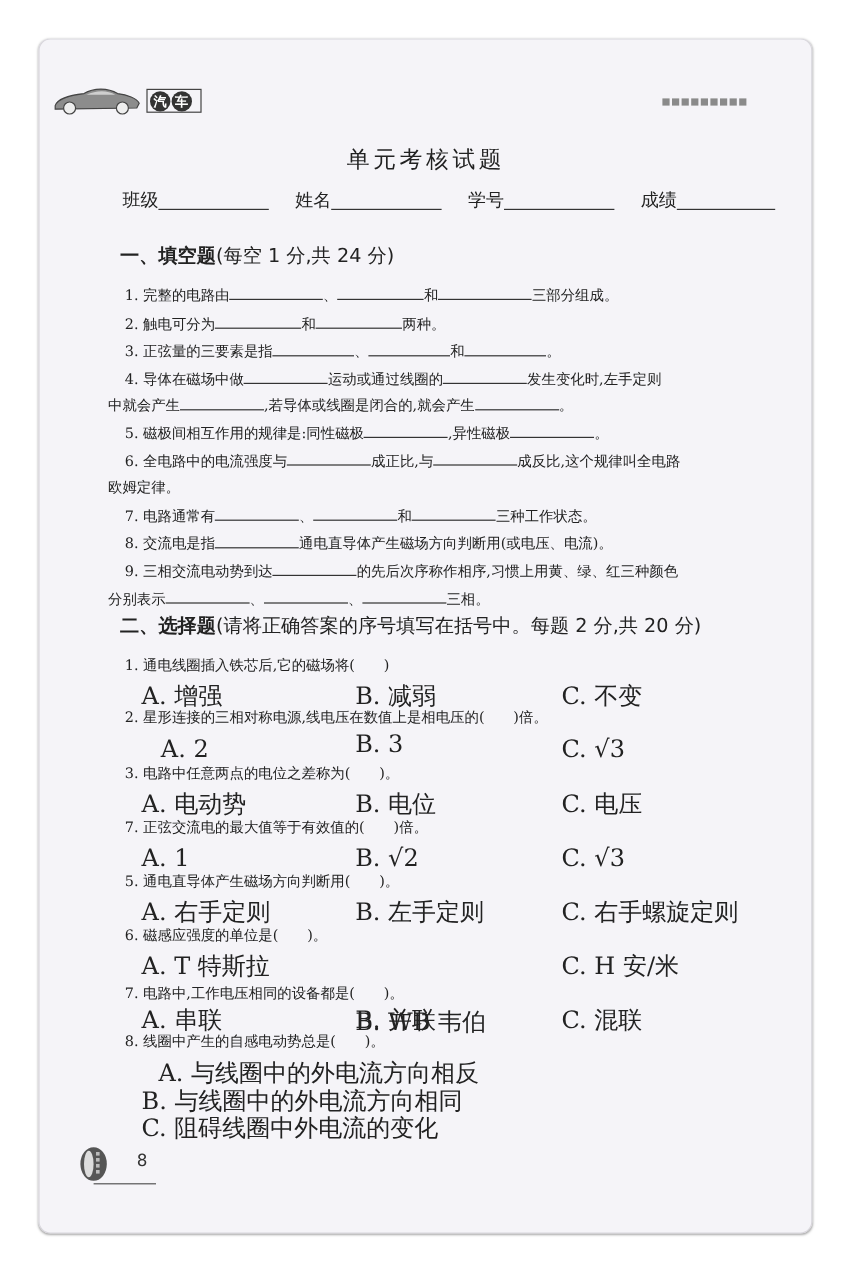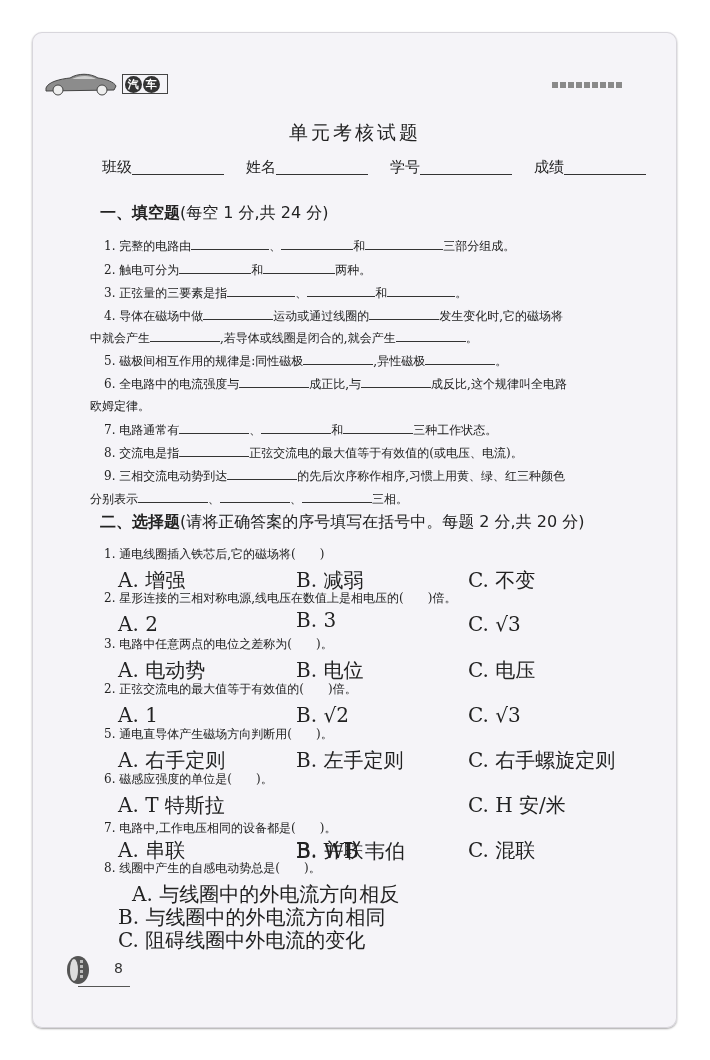--- a/index.html
+++ b/index.html
@@ -86,67 +86,67 @@
 <div class="line" style="left:104px;top:235px">
   <span>1. 完整的电路由</span><span class="u" style="width:78px"></span><span>、</span><span class="u" style="width:72px"></span><span>和</span><span class="u" style="width:78px"></span><span>三部分组成。</span>
 </div>
 <div class="line" style="left:104px;top:259px">
   <span>2. 触电可分为</span><span class="u" style="width:72px"></span><span>和</span><span class="u" style="width:72px"></span><span>两种。</span>
 </div>
 <div class="line" style="left:104px;top:282px">
   <span>3. 正弦量的三要素是指</span><span class="u" style="width:68px"></span><span>、</span><span class="u" style="width:68px"></span><span>和</span><span class="u" style="width:68px"></span><span>。</span>
 </div>
 <div class="line" style="left:104px;top:305px">
-  <span>4. 导体在磁场中做</span><span class="u" style="width:70px"></span><span>运动或通过线圈的</span><span class="u" style="width:70px"></span><span>发生变化时,它的磁场将</span>
+  <span>4. 导体在磁场中做</span><span class="u" style="width:70px"></span><span>运动或通过线圈的</span><span class="u" style="width:70px"></span><span>发生变化时,左手定则</span>
 </div>
 <div class="line" style="left:90px;top:327px">
   <span>中就会产生</span><span class="u" style="width:70px"></span><span>,若导体或线圈是闭合的,就会产生</span><span class="u" style="width:70px"></span><span>。</span>
 </div>
 <div class="line" style="left:104px;top:350px">
   <span>5. 磁极间相互作用的规律是:同性磁极</span><span class="u" style="width:70px"></span><span>,异性磁极</span><span class="u" style="width:70px"></span><span>。</span>
 </div>
 <div class="line" style="left:104px;top:373px">
   <span>6. 全电路中的电流强度与</span><span class="u" style="width:70px"></span><span>成正比,与</span><span class="u" style="width:70px"></span><span>成反比,这个规律叫全电路</span>
 </div>
 <div class="line" style="left:90px;top:396px">
   <span>欧姆定律。</span>
 </div>
 <div class="line" style="left:104px;top:419px">
   <span>7. 电路通常有</span><span class="u" style="width:70px"></span><span>、</span><span class="u" style="width:70px"></span><span>和</span><span class="u" style="width:70px"></span><span>三种工作状态。</span>
 </div>
 <div class="line" style="left:104px;top:442px">
-  <span>8. 交流电是指</span><span class="u" style="width:70px"></span><span>正弦交流电的最大值等于有效值的(或电压、电流)。</span>
+  <span>8. 交流电是指</span><span class="u" style="width:70px"></span><span>通电直导体产生磁场方向判断用(或电压、电流)。</span>
 </div>
 <div class="line" style="left:104px;top:465px">
   <span>9. 三相交流电动势到达</span><span class="u" style="width:70px"></span><span>的先后次序称作相序,习惯上用黄、绿、红三种颜色</span>
 </div>
 <div class="line" style="left:90px;top:488px">
   <span>分别表示</span><span class="u" style="width:70px"></span><span>、</span><span class="u" style="width:70px"></span><span>、</span><span class="u" style="width:70px"></span><span>三相。</span>
 </div>
 
 <div class="sec-head" style="top:512px">
   <b>二、选择题</b><span>(请将正确答案的序号填写在括号中。每题 2 分,共 20 分)</span>
 </div>
 
 <div class="line" style="left:104px;top:544px">1. 通电线圈插入铁芯后,它的磁场将(　　)</div>
 <div class="opt" style="left:118px;top:567px">A. 增强</div>
 <div class="opt" style="left:296px;top:567px">B. 减弱</div>
 <div class="opt" style="left:468px;top:567px">C. 不变</div>
 
 <div class="line" style="left:104px;top:588px">2. 星形连接的三相对称电源,线电压在数值上是相电压的(　　)倍。</div>
-<div class="opt" style="left:118px;top:612px">A. 2</div>
+<div class="opt" style="left:134px;top:612px">A. 2</div>
 <div class="opt" style="left:296px;top:608px">B. 3</div>
 <div class="opt" style="left:468px;top:612px">C. √3</div>
 
 <div class="line" style="left:104px;top:634px">3. 电路中任意两点的电位之差称为(　　)。</div>
 <div class="opt" style="left:118px;top:657px">A. 电动势</div>
 <div class="opt" style="left:296px;top:657px">B. 电位</div>
 <div class="opt" style="left:468px;top:657px">C. 电压</div>
 
-<div class="line" style="left:104px;top:679px">2. 正弦交流电的最大值等于有效值的(　　)倍。</div>
+<div class="line" style="left:104px;top:679px">7. 正弦交流电的最大值等于有效值的(　　)倍。</div>
 <div class="opt" style="left:118px;top:703px">A. 1</div>
 <div class="opt" style="left:296px;top:703px">B. √2</div>
 <div class="opt" style="left:468px;top:703px">C. √3</div>
 
 <div class="line" style="left:104px;top:724px">5. 通电直导体产生磁场方向判断用(　　)。</div>
 <div class="opt" style="left:118px;top:747px">A. 右手定则</div>
 <div class="opt" style="left:296px;top:747px">B. 左手定则</div>
 <div class="opt" style="left:468px;top:747px">C. 右手螺旋定则</div>
 
 <div class="line" style="left:104px;top:769px">6. 磁感应强度的单位是(　　)。</div>

